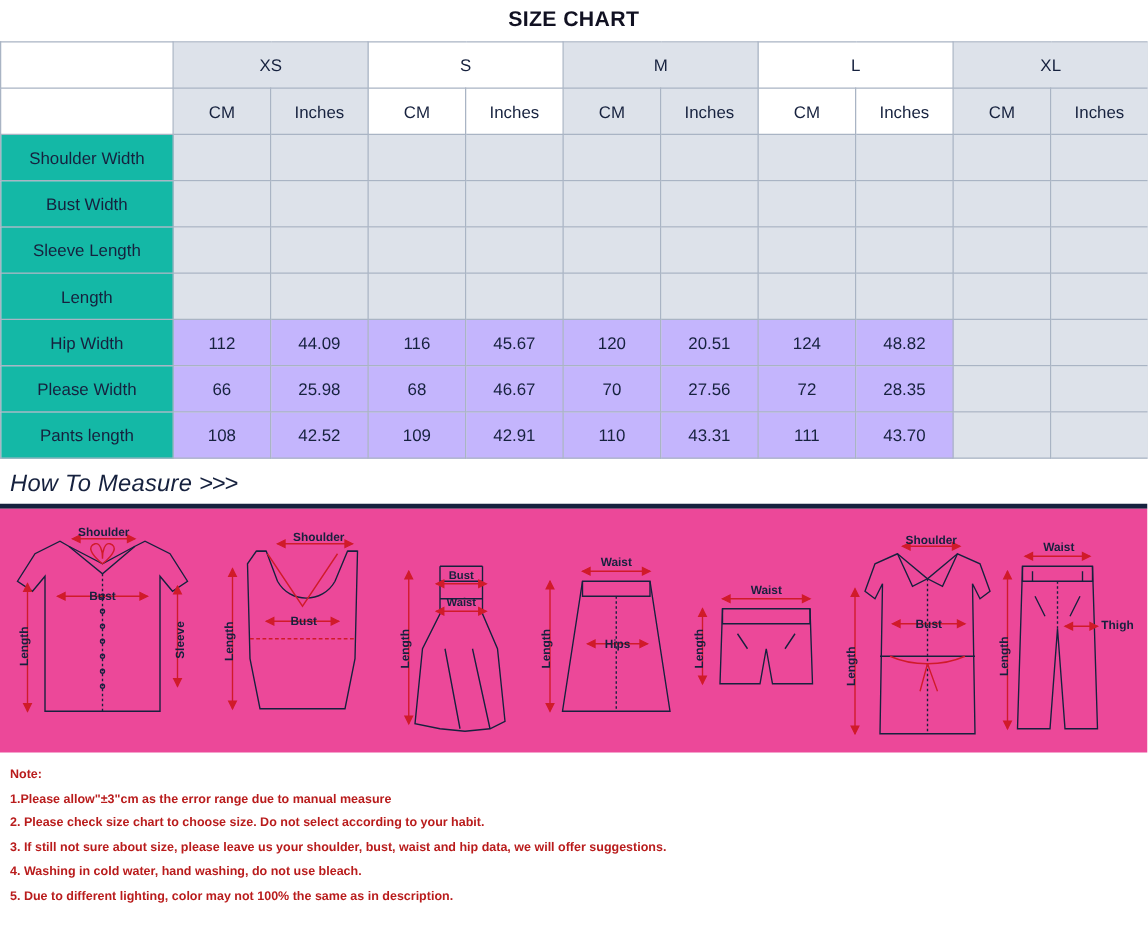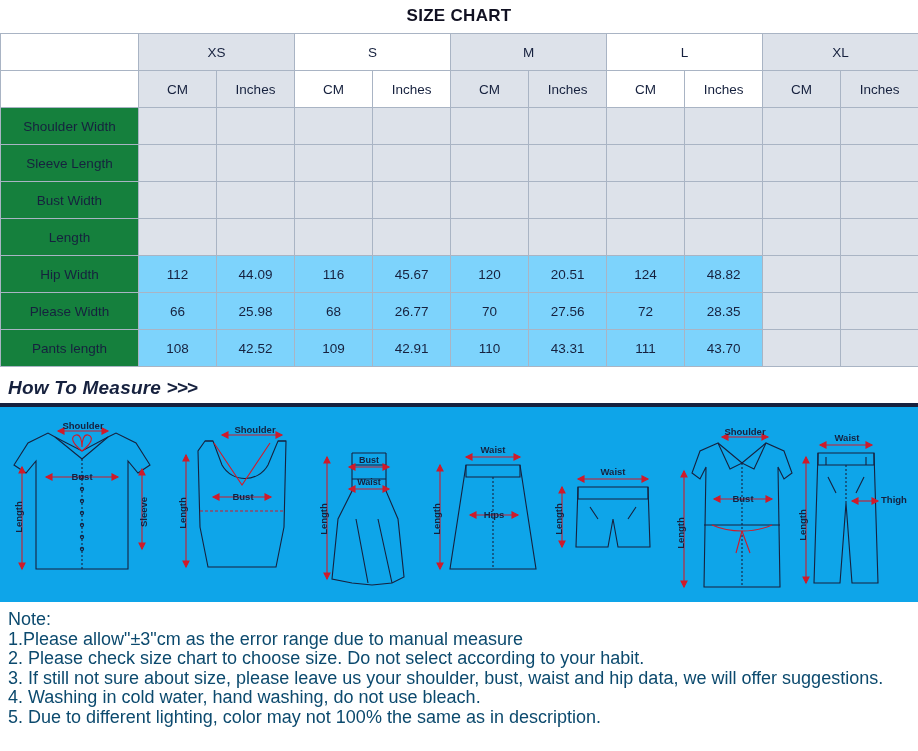--- a/index.html
+++ b/index.html
@@ -40,21 +40,21 @@
     font-size: 13.5px;
     color: #16213e;
     padding: 0;
     height: 36px;
   }
   td.rowlabel {
     text-align: right;
     padding-right: 12px;
     font-size: 13px;
     color: #16213e;
-    background: #15803d;
+    background: #14b8a6;
     width: 138px;
   }
   td.corner {
     background: #ffffff;
     border-left: 1px solid #ffffff;
     border-top: 1px solid #ffffff;
   }
   th.size-head {
     font-size: 19px;
     font-weight: bold;
@@ -70,59 +70,60 @@
     font-weight: bold;
     color: #16213e;
     height: 31px;
     background: #dde2ea;
     margin-left: 28px;
   }
   td.unit.plain {
     background: #ffffff;
   }
   td.cell-filled {
-    background: #7dd3fc;
+    background: #c4b5fd;
   }
   td.cell-empty {
     background: #dde2ea;
   }
   .how-wrap {
     position: relative;
     margin-top: 6px;
   }
   .how-title {
     font-size: 19px;
-    font-weight: bold;
+    font-weight: normal;
     font-style: italic;
     color: #16213e;
     padding: 4px 0 4px 8px;
     letter-spacing: 0.2px;
   }
   .how-title .arrows {
     color: #16213e;
     letter-spacing: -1px;
   }
   .bar {
     height: 4px;
     background: #16213e;
     width: 918px;
   }
   .figures {
     position: relative;
     width: 918px;
     height: 195px;
-    background: #0ea5e9;
+    background: #ec4899;
     text-decoration: underline;
   }
   .figures svg { display: block; }
   .note {
     padding: 8px 0 0 8px;
-    font-size: 18px;
+    font-size: 10px;
     line-height: 19.5px;
-    color: #0c4a6e;
+    color: #b91c1c;
+    font-weight: bold;
   }
   .note div { white-space: nowrap; }
 </style>
 </head>
 <body>
 
 <div class="page">
 
   <div class="chart-title">SIZE CHART</div>
 
@@ -171,34 +172,34 @@
         <td class="cell-empty"></td>
         <td class="cell-empty"></td>
         <td class="cell-empty"></td>
         <td class="cell-empty"></td>
         <td class="cell-empty"></td>
         <td class="cell-empty"></td>
         <td class="cell-empty"></td>
         <td class="cell-empty"></td>
       </tr>
       <tr>
+        <td class="rowlabel">Bust Width</td>
+        <td class="cell-empty"></td>
+        <td class="cell-empty"></td>
+        <td class="cell-empty"></td>
+        <td class="cell-empty"></td>
+        <td class="cell-empty"></td>
+        <td class="cell-empty"></td>
+        <td class="cell-empty"></td>
+        <td class="cell-empty"></td>
+        <td class="cell-empty"></td>
+        <td class="cell-empty"></td>
+      </tr>
+      <tr>
         <td class="rowlabel">Sleeve Length</td>
-        <td class="cell-empty"></td>
-        <td class="cell-empty"></td>
-        <td class="cell-empty"></td>
-        <td class="cell-empty"></td>
-        <td class="cell-empty"></td>
-        <td class="cell-empty"></td>
-        <td class="cell-empty"></td>
-        <td class="cell-empty"></td>
-        <td class="cell-empty"></td>
-        <td class="cell-empty"></td>
-      </tr>
-      <tr>
-        <td class="rowlabel">Bust Width</td>
         <td class="cell-empty"></td>
         <td class="cell-empty"></td>
         <td class="cell-empty"></td>
         <td class="cell-empty"></td>
         <td class="cell-empty"></td>
         <td class="cell-empty"></td>
         <td class="cell-empty"></td>
         <td class="cell-empty"></td>
         <td class="cell-empty"></td>
         <td class="cell-empty"></td>
@@ -227,21 +228,21 @@
         <td class="cell-filled">124</td>
         <td class="cell-filled">48.82</td>
         <td class="cell-empty"></td>
         <td class="cell-empty"></td>
       </tr>
       <tr>
         <td class="rowlabel">Please Width</td>
         <td class="cell-filled">66</td>
         <td class="cell-filled">25.98</td>
         <td class="cell-filled">68</td>
-        <td class="cell-filled">26.77</td>
+        <td class="cell-filled">46.67</td>
         <td class="cell-filled">70</td>
         <td class="cell-filled">27.56</td>
         <td class="cell-filled">72</td>
         <td class="cell-filled">28.35</td>
         <td class="cell-empty"></td>
         <td class="cell-empty"></td>
       </tr>
       <tr>
         <td class="rowlabel">Pants length</td>
         <td class="cell-filled">108</td>

